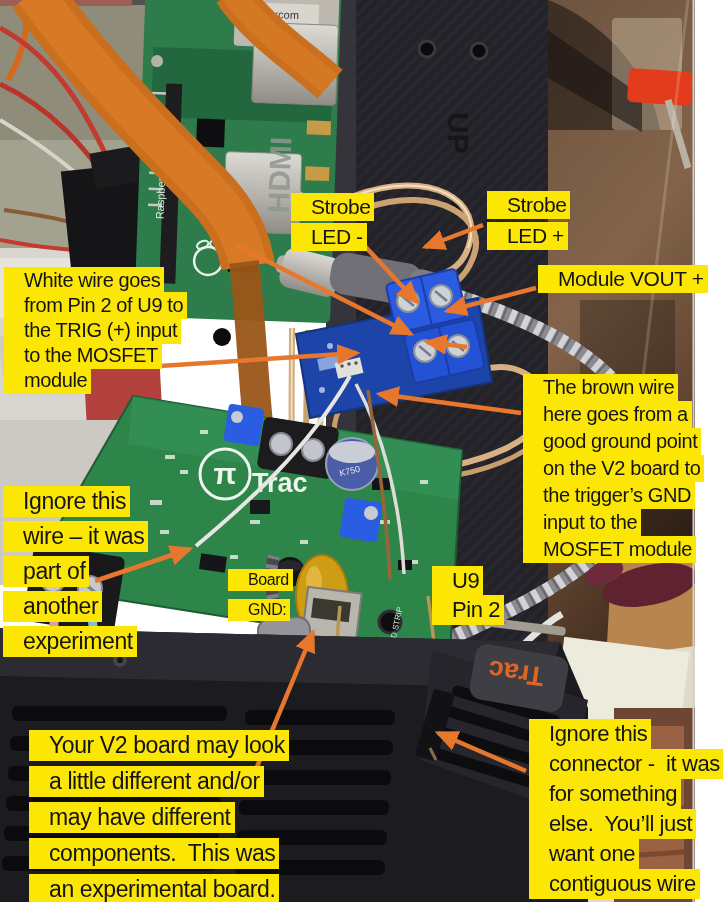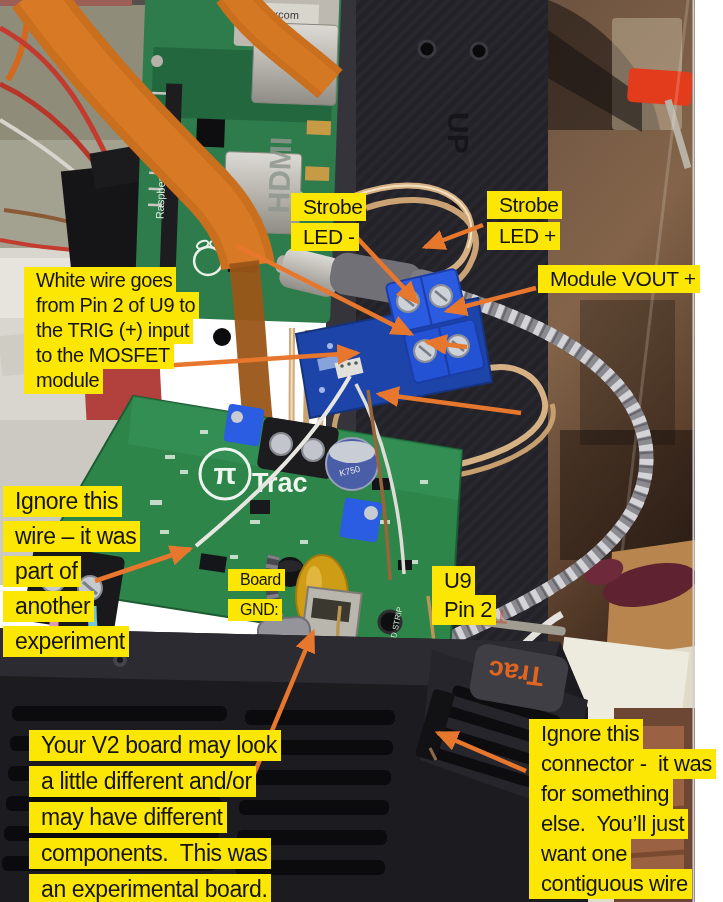--- a/index.html
+++ b/index.html
@@ -2,21 +2,21 @@
 <html style="--hl: #FCE603;"><head>
 <meta charset="utf-8">
 <style>
   html,body{margin:0;padding:0;background:#ffffff;}
   #stage{position:relative;width:723px;height:902px;background:#ffffff;overflow:hidden;
          font-family:"Liberation Sans",sans-serif;}
   #photo-wrap{position:absolute;left:0;top:0;width:695px;height:902px;overflow:hidden;}
   #arrow-layer{position:absolute;left:0;top:0;width:723px;height:902px;z-index:20;pointer-events:none;}
   .ann{position:absolute;z-index:30;}
   .hl{display:inline;white-space:pre;background:var(--hl,#fce603);color:#141414;
-      padding:2px 4px 3px 12px;letter-spacing:-0.4px;
+      padding:2px 4px 3px 20px;letter-spacing:-0.4px;
       box-decoration-break:clone;-webkit-box-decoration-break:clone;}
   svg text{user-select:none;}
 </style>
 </head>
 <body>
 
 <div id="stage">
 
   <div id="photo-wrap">
   <svg width="695" height="902" viewBox="0 0 695 902" xmlns="http://www.w3.org/2000/svg">
@@ -339,25 +339,32 @@
         <line x1="254" y1="774" x2="313" y2="632" stroke="#E8772E" stroke-width="4.5" marker-end="url(#ah)"></line>
         <line x1="526" y1="771" x2="438" y2="733" stroke="#E8772E" stroke-width="4.5" marker-end="url(#ah)"></line>
       </g>
   </svg>
 
   <div class="ann" style="left:291px;top:192px;font-size:21px;line-height:30px"><span class="hl">Strobe
 LED -</span></div>
   <div class="ann" style="left:487px;top:189px;font-size:21px;line-height:31px"><span class="hl">Strobe
 LED +</span></div>
   <div class="ann" style="left:538px;top:265px;font-size:21px;line-height:27px"><span class="hl">Module VOUT +</span></div>
-  <div class="ann" style="left:24px;top:268px;font-size:20px;line-height:25px"><span class="hl">White wire goes
+  <div class="ann" style="left:4px;top:268px;font-size:20px;line-height:25px"><span class="hl">White wire goes
 from Pin 2 of U9 to
 the TRIG (+) input
 to the MOSFET
 module</span></div>
+  <div class="ann" style="left:523px;top:374px;font-size:20px;line-height:27px"><span class="hl">The brown wire
+here goes from a
+good ground point
+on the V2 board to
+the trigger’s GND
+input to the
+MOSFET module</span></div>
   <div class="ann" style="left:3px;top:484px;font-size:23px;line-height:35px"><span class="hl">Ignore this
 wire – it was
 part of
 another
 experiment</span></div>
   <div class="ann" style="left:228px;top:565px;font-size:16px;line-height:30px"><span class="hl">Board
 GND:</span></div>
   <div class="ann" style="left:432px;top:566px;font-size:22px;line-height:29px"><span class="hl">U9
 Pin 2</span></div>
   <div class="ann" style="left:29px;top:727px;font-size:23px;line-height:36px"><span class="hl">Your V2 board may look

